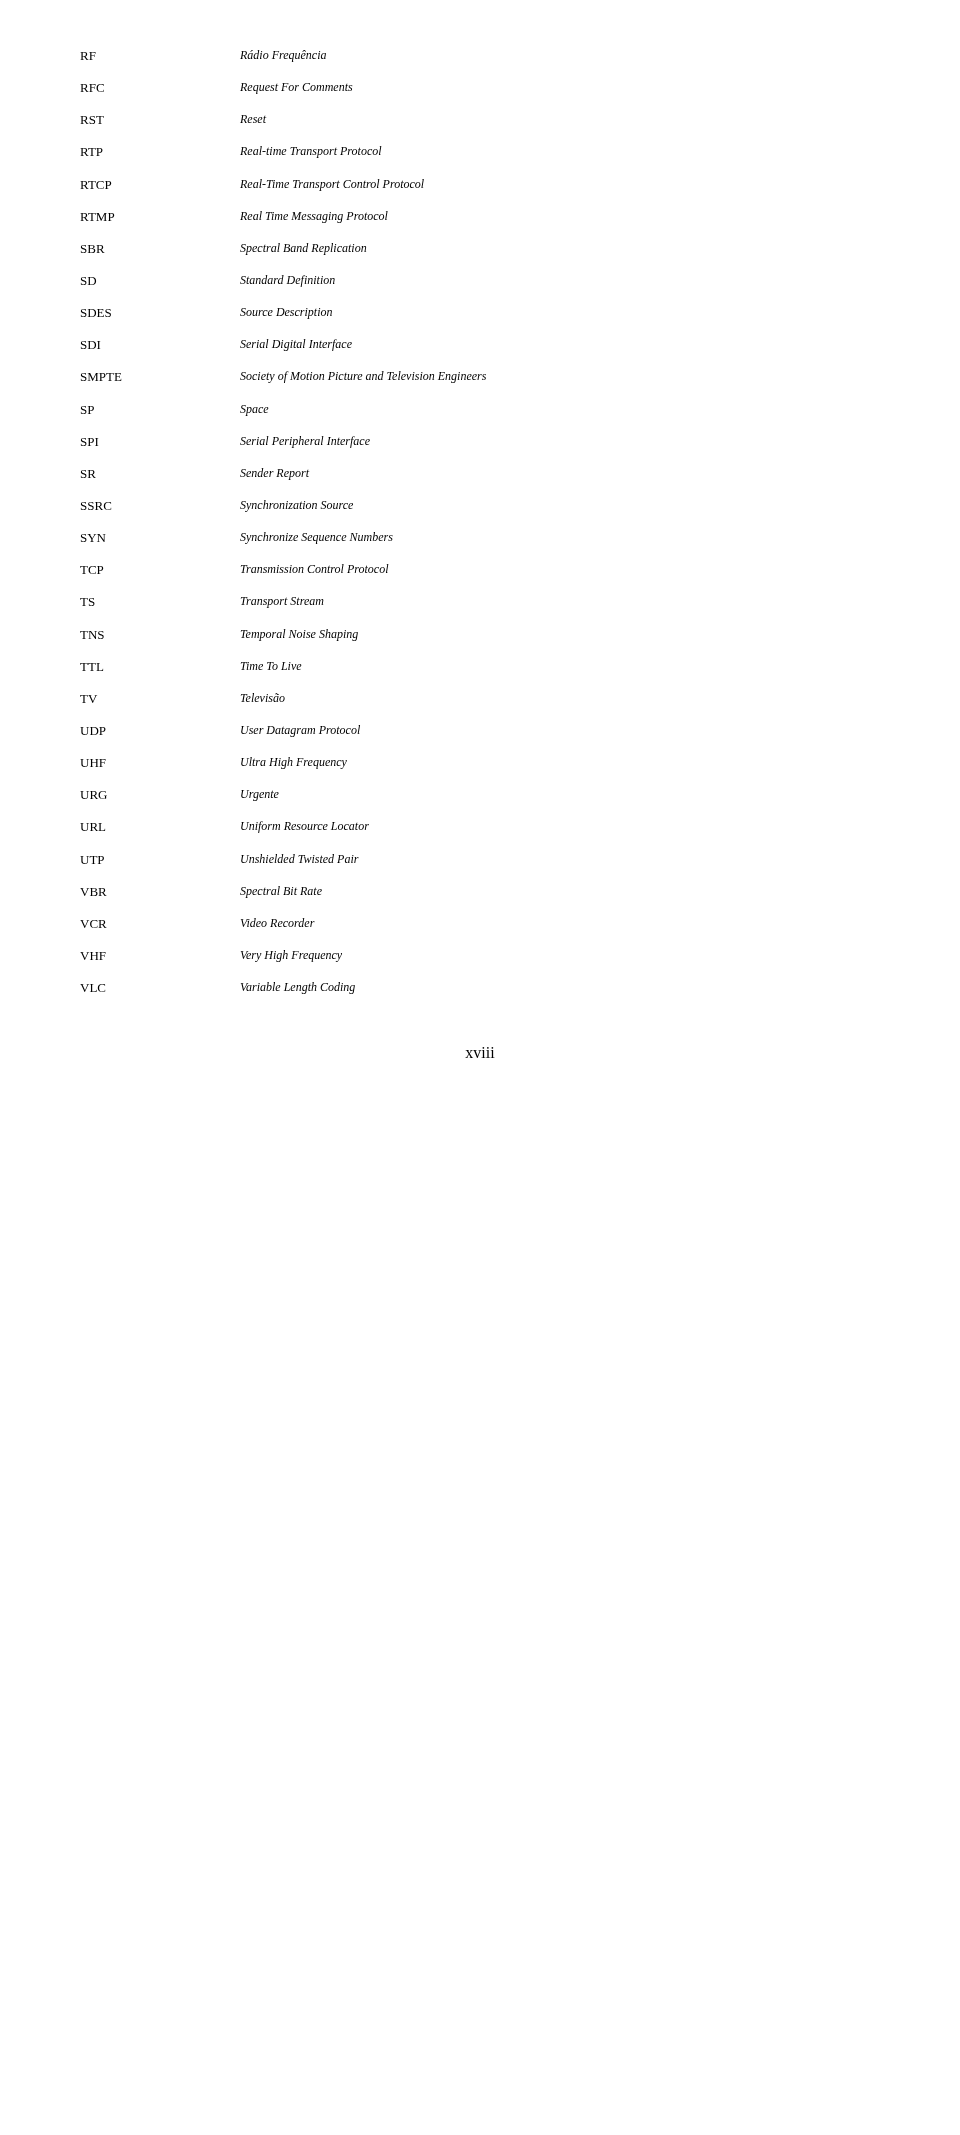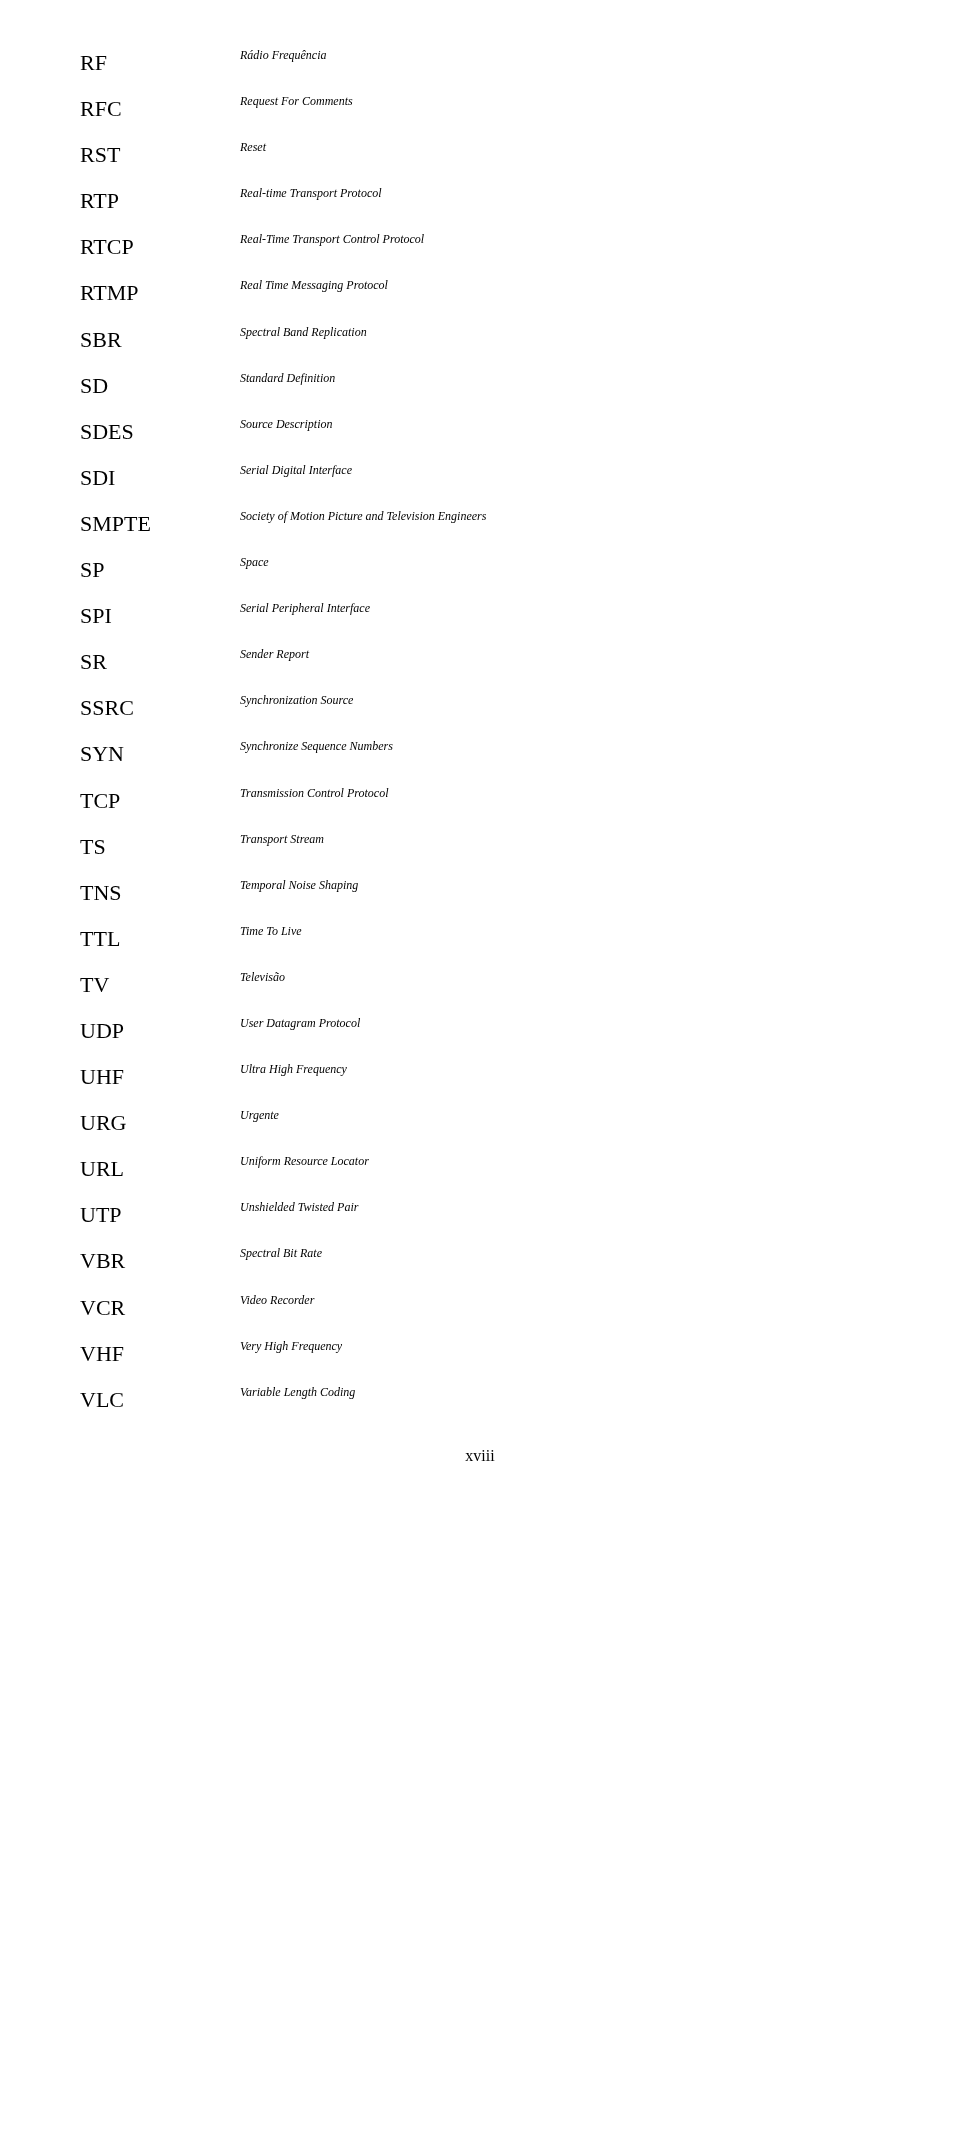--- a/index.html
+++ b/index.html
@@ -17,38 +17,38 @@
     .acronym-table {
       width: 100%;
       border-collapse: collapse;
     }
     .acronym-table tr td {
       padding: 6px 0;
       vertical-align: top;
       line-height: 1.55;
     }
     .acronym-table td.abbr {
-      font-size: 22px;
+      font-size: 13px;
       font-weight: normal;
       font-style: normal;
       width: 160px;
       min-width: 160px;
       color: #000;
     }
     .acronym-table td.definition {
       font-size: 12px;
       font-style: italic;
       color: #000;
     }
     .page-number {
       text-align: center;
       font-size: 16px;
       font-style: normal;
       color: #000;
-      margin-top: 24px;
+      margin-top: 40px;
     }
   </style>
 </head>
 <body>
 
 <table class="acronym-table">
   <tbody id="acronym-body">
   <tr>
         <td class="abbr">RF</td>
         <td class="definition">Rádio Frequência</td>

